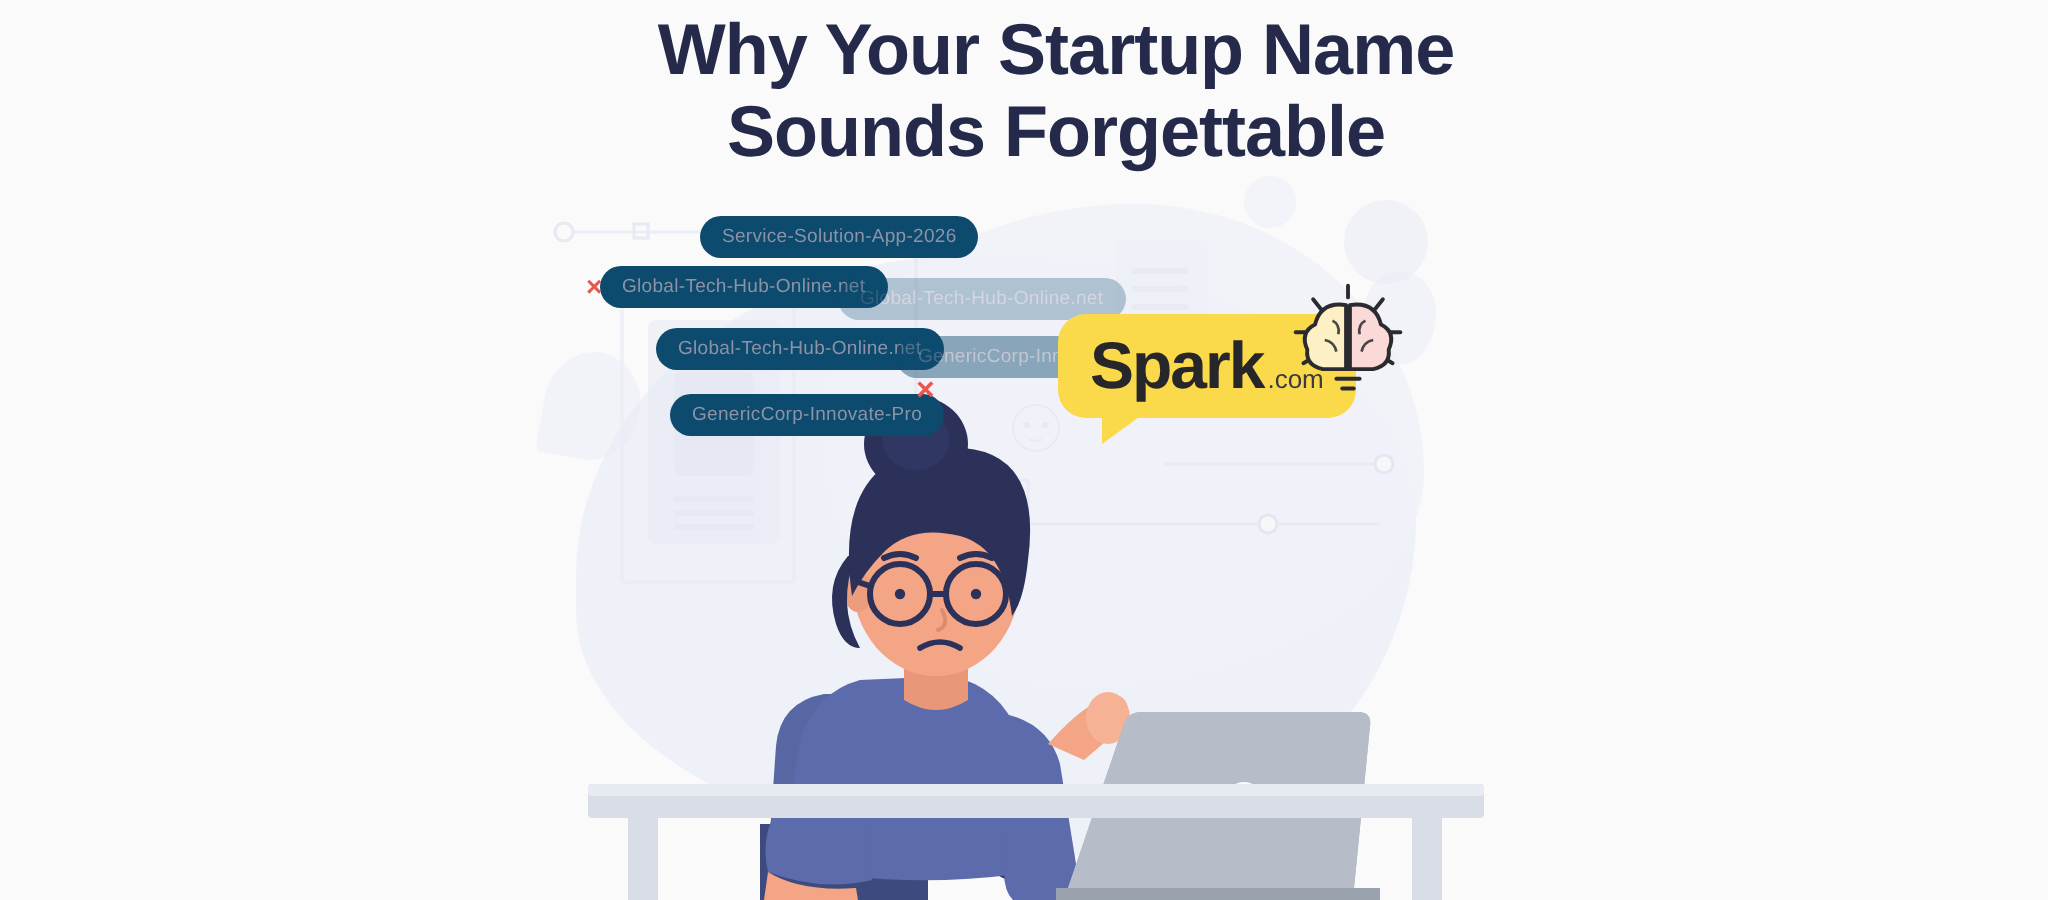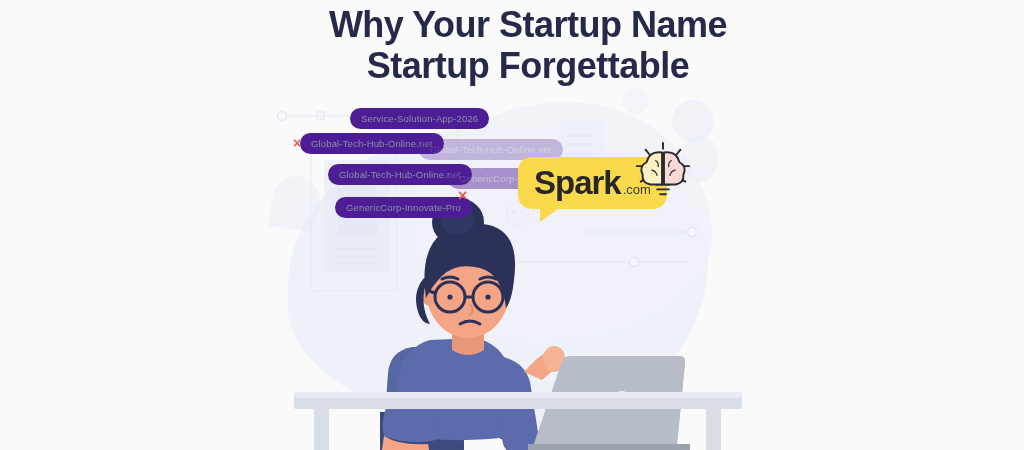--- a/index.html
+++ b/index.html
@@ -114,21 +114,21 @@
     border-radius:50% 50% 50% 50% / 46% 46% 60% 60%;
     left:420px; top:44px;
   }
   .conn{
     position:absolute; opacity:.7;
   }
 
   
   .bubble{
     position:absolute;
-    background:#4c1d95;
+    background:#0c4a6e;
     color:#8d92a6;
     border-radius:13px;
     padding:5px 11px;
     font-size:9.5px;
     white-space:nowrap;
     letter-spacing:.15px;
     z-index:25;
   }
   .bubble.faded{ opacity:.45; }
   .bubble.faded2{ opacity:.28; }
@@ -138,21 +138,21 @@
     color:#e8584f;
     font-size:14px;
     font-weight:bold;
     z-index:26;
     line-height:1;
   }
 
   
   .spark-wrap{
     position:absolute;
-    left:256px; top:65px;
+    left:267px; top:65px;
     z-index:30;
   }
   .spark-bubble{
     position:relative;
     background:#fada4a;
     border-radius:14px;
     padding:9px 16px 10px 16px;
     display:flex;
     align-items:baseline;
   }
@@ -209,21 +209,21 @@
     width:9px;height:5px;
     border-bottom:1.5px solid #e0e3ef;
     border-radius:0 0 9px 9px;
   }
 </style>
 </head>
 <body style="background: rgb(250, 250, 250);">
 
 <div class="title-block">
   <div class="title-line">Why Your Startup Name</div>
-  <div class="title-line">Startup Forgettable</div>
+  <div class="title-line">Sounds Forgettable</div>
 </div>
 
 <div class="stage">
 
   <div class="blob"></div>
   <div class="blob2"></div>
 
   <div class="deco deco-frame"></div>
   <div class="deco deco-card"></div>
   <div class="deco deco-drop"></div>

